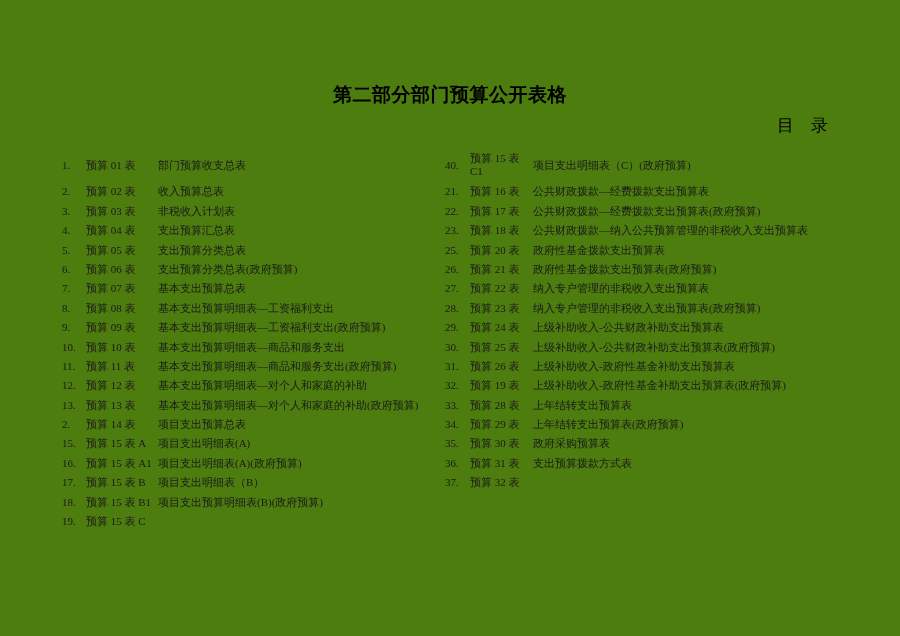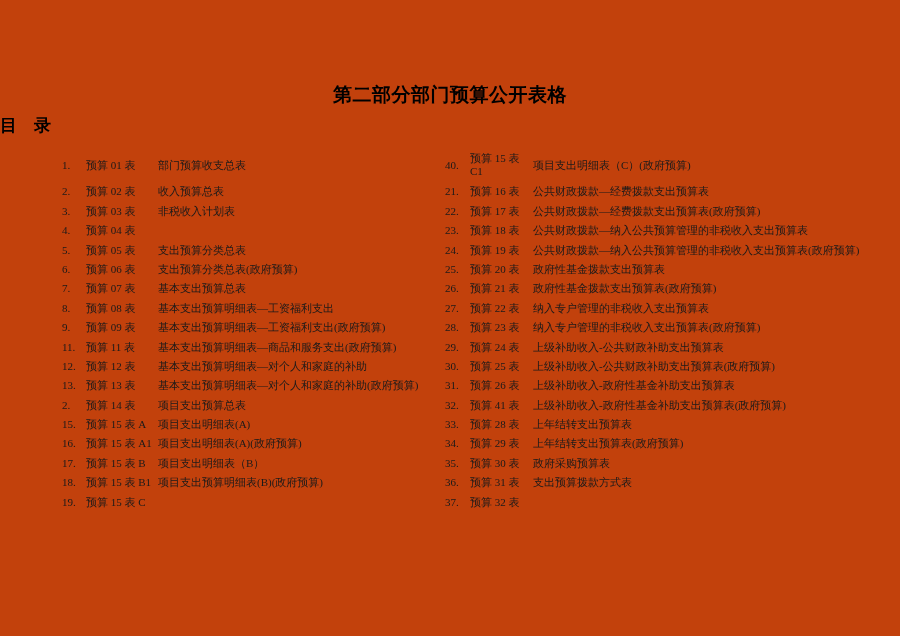--- a/index.html
+++ b/index.html
@@ -4,21 +4,21 @@
 <style>
   html, body {
     margin: 0;
     padding: 0;
     background: #ffffff;
   }
   .page {
     position: relative;
     width: 900px;
     height: 636px;
-    background: #c2410c;
+    background: #4d7c0f;
     overflow: hidden;
     font-family: "Liberation Serif", "DejaVu Serif", serif;
     color: #1a1a1a;
   }
   .doc-title {
     position: absolute;
     top: 84px;
     left: 0;
     width: 900px;
     text-align: center;
@@ -26,24 +26,24 @@
     line-height: 22px;
     font-weight: bold;
     color: #000000;
     letter-spacing: 0.5px;
   }
   .toc-heading {
     position: absolute;
     top: 116px;
     left: 0;
     width: 828px;
-    text-align: left;
+    text-align: right;
     font-size: 17px;
     line-height: 20px;
-    font-weight: bold;
+    font-weight: normal;
     color: #000000;
   }
   .toc-col {
     position: absolute;
     top: 148px;
   }
   #col-left  { left: 62px;  width: 378px; }
   #col-right { left: 445px; width: 448px; }
 
   .row {
@@ -94,20 +94,21 @@
         <span class="title">收入预算总表</span>
       </div>
       <div class="row">
         <span class="num">3.</span>
         <span class="code">预算 03 表</span>
         <span class="title">非税收入计划表</span>
       </div>
       <div class="row">
         <span class="num">4.</span>
         <span class="code">预算 04 表</span>
+        <span class="title">支出预算汇总表</span>
       </div>
       <div class="row">
         <span class="num">5.</span>
         <span class="code">预算 05 表</span>
         <span class="title">支出预算分类总表</span>
       </div>
       <div class="row">
         <span class="num">6.</span>
         <span class="code">预算 06 表</span>
         <span class="title">支出预算分类总表(政府预算)</span>
@@ -119,20 +120,25 @@
       </div>
       <div class="row">
         <span class="num">8.</span>
         <span class="code">预算 08 表</span>
         <span class="title">基本支出预算明细表—工资福利支出</span>
       </div>
       <div class="row">
         <span class="num">9.</span>
         <span class="code">预算 09 表</span>
         <span class="title">基本支出预算明细表—工资福利支出(政府预算)</span>
+      </div>
+      <div class="row">
+        <span class="num">10.</span>
+        <span class="code">预算 10 表</span>
+        <span class="title">基本支出预算明细表—商品和服务支出</span>
       </div>
       <div class="row">
         <span class="num">11.</span>
         <span class="code">预算 11 表</span>
         <span class="title">基本支出预算明细表—商品和服务支出(政府预算)</span>
       </div>
       <div class="row">
         <span class="num">12.</span>
         <span class="code">预算 12 表</span>
         <span class="title">基本支出预算明细表—对个人和家庭的补助</span>
@@ -189,25 +195,20 @@
         <span class="num">22.</span>
         <span class="code">预算 17 表</span>
         <span class="title">公共财政拨款—经费拨款支出预算表(政府预算)</span>
       </div>
       <div class="row">
         <span class="num">23.</span>
         <span class="code">预算 18 表</span>
         <span class="title">公共财政拨款—纳入公共预算管理的非税收入支出预算表</span>
       </div>
       <div class="row">
-        <span class="num">24.</span>
-        <span class="code">预算 19 表</span>
-        <span class="title">公共财政拨款—纳入公共预算管理的非税收入支出预算表(政府预算)</span>
-      </div>
-      <div class="row">
         <span class="num">25.</span>
         <span class="code">预算 20 表</span>
         <span class="title">政府性基金拨款支出预算表</span>
       </div>
       <div class="row">
         <span class="num">26.</span>
         <span class="code">预算 21 表</span>
         <span class="title">政府性基金拨款支出预算表(政府预算)</span>
       </div>
       <div class="row">
@@ -230,21 +231,21 @@
         <span class="code">预算 25 表</span>
         <span class="title">上级补助收入-公共财政补助支出预算表(政府预算)</span>
       </div>
       <div class="row">
         <span class="num">31.</span>
         <span class="code">预算 26 表</span>
         <span class="title">上级补助收入-政府性基金补助支出预算表</span>
       </div>
       <div class="row">
         <span class="num">32.</span>
-        <span class="code">预算 41 表</span>
+        <span class="code">预算 19 表</span>
         <span class="title">上级补助收入-政府性基金补助支出预算表(政府预算)</span>
       </div>
       <div class="row">
         <span class="num">33.</span>
         <span class="code">预算 28 表</span>
         <span class="title">上年结转支出预算表</span>
       </div>
       <div class="row">
         <span class="num">34.</span>
         <span class="code">预算 29 表</span>

